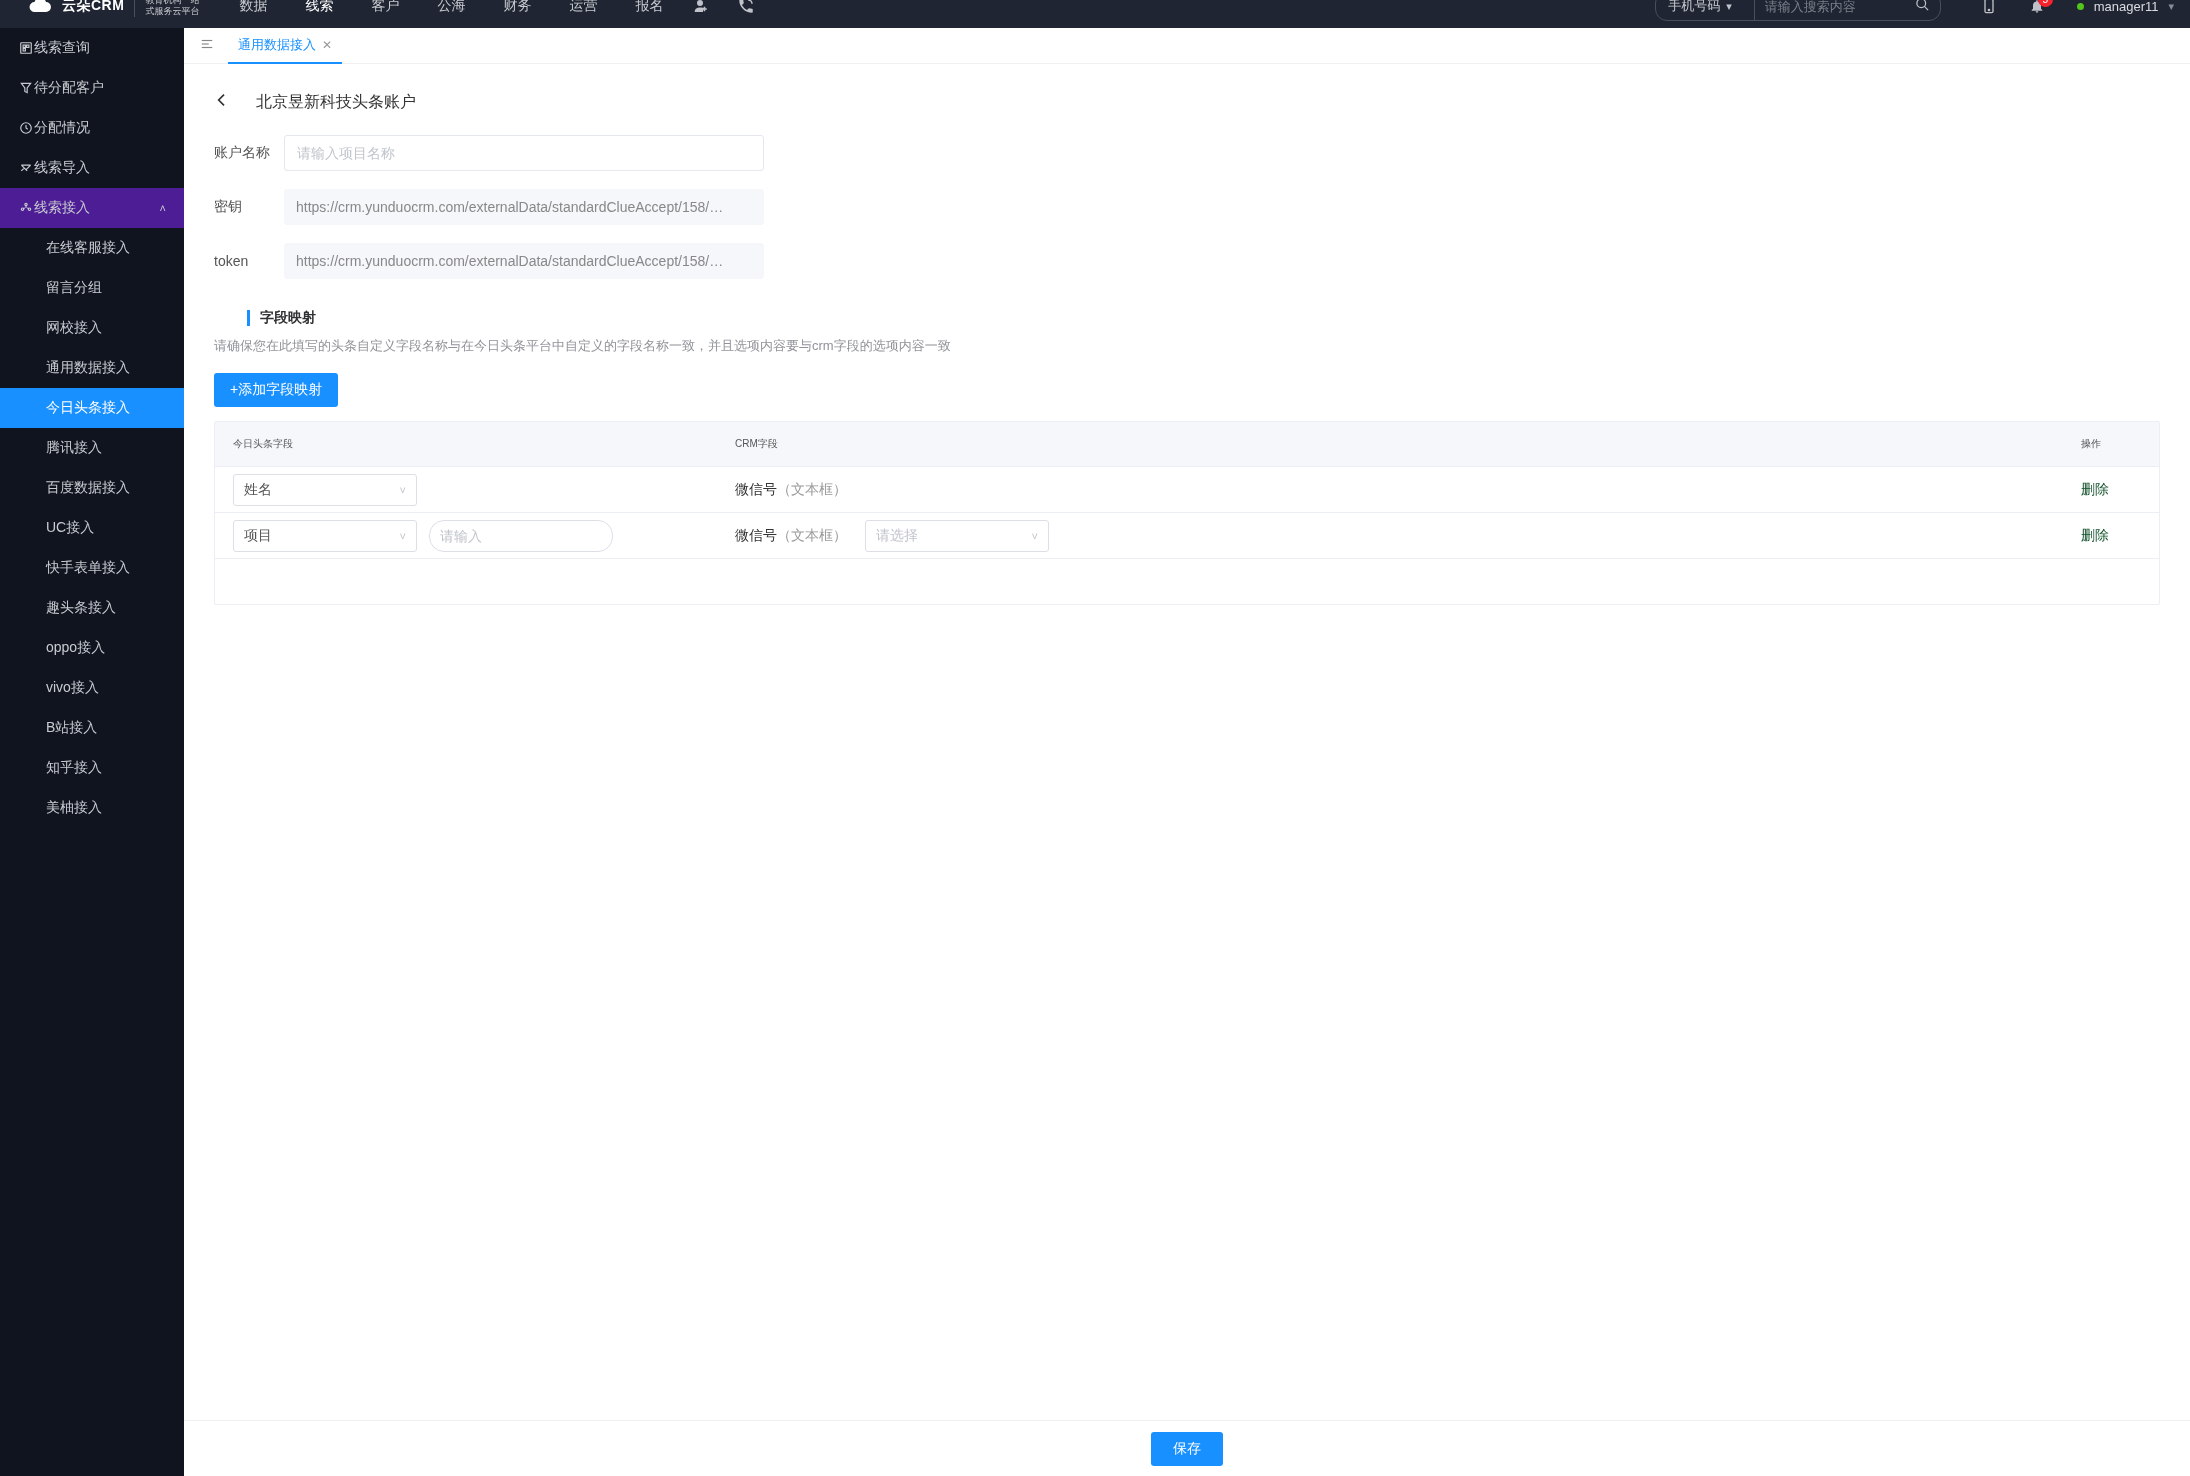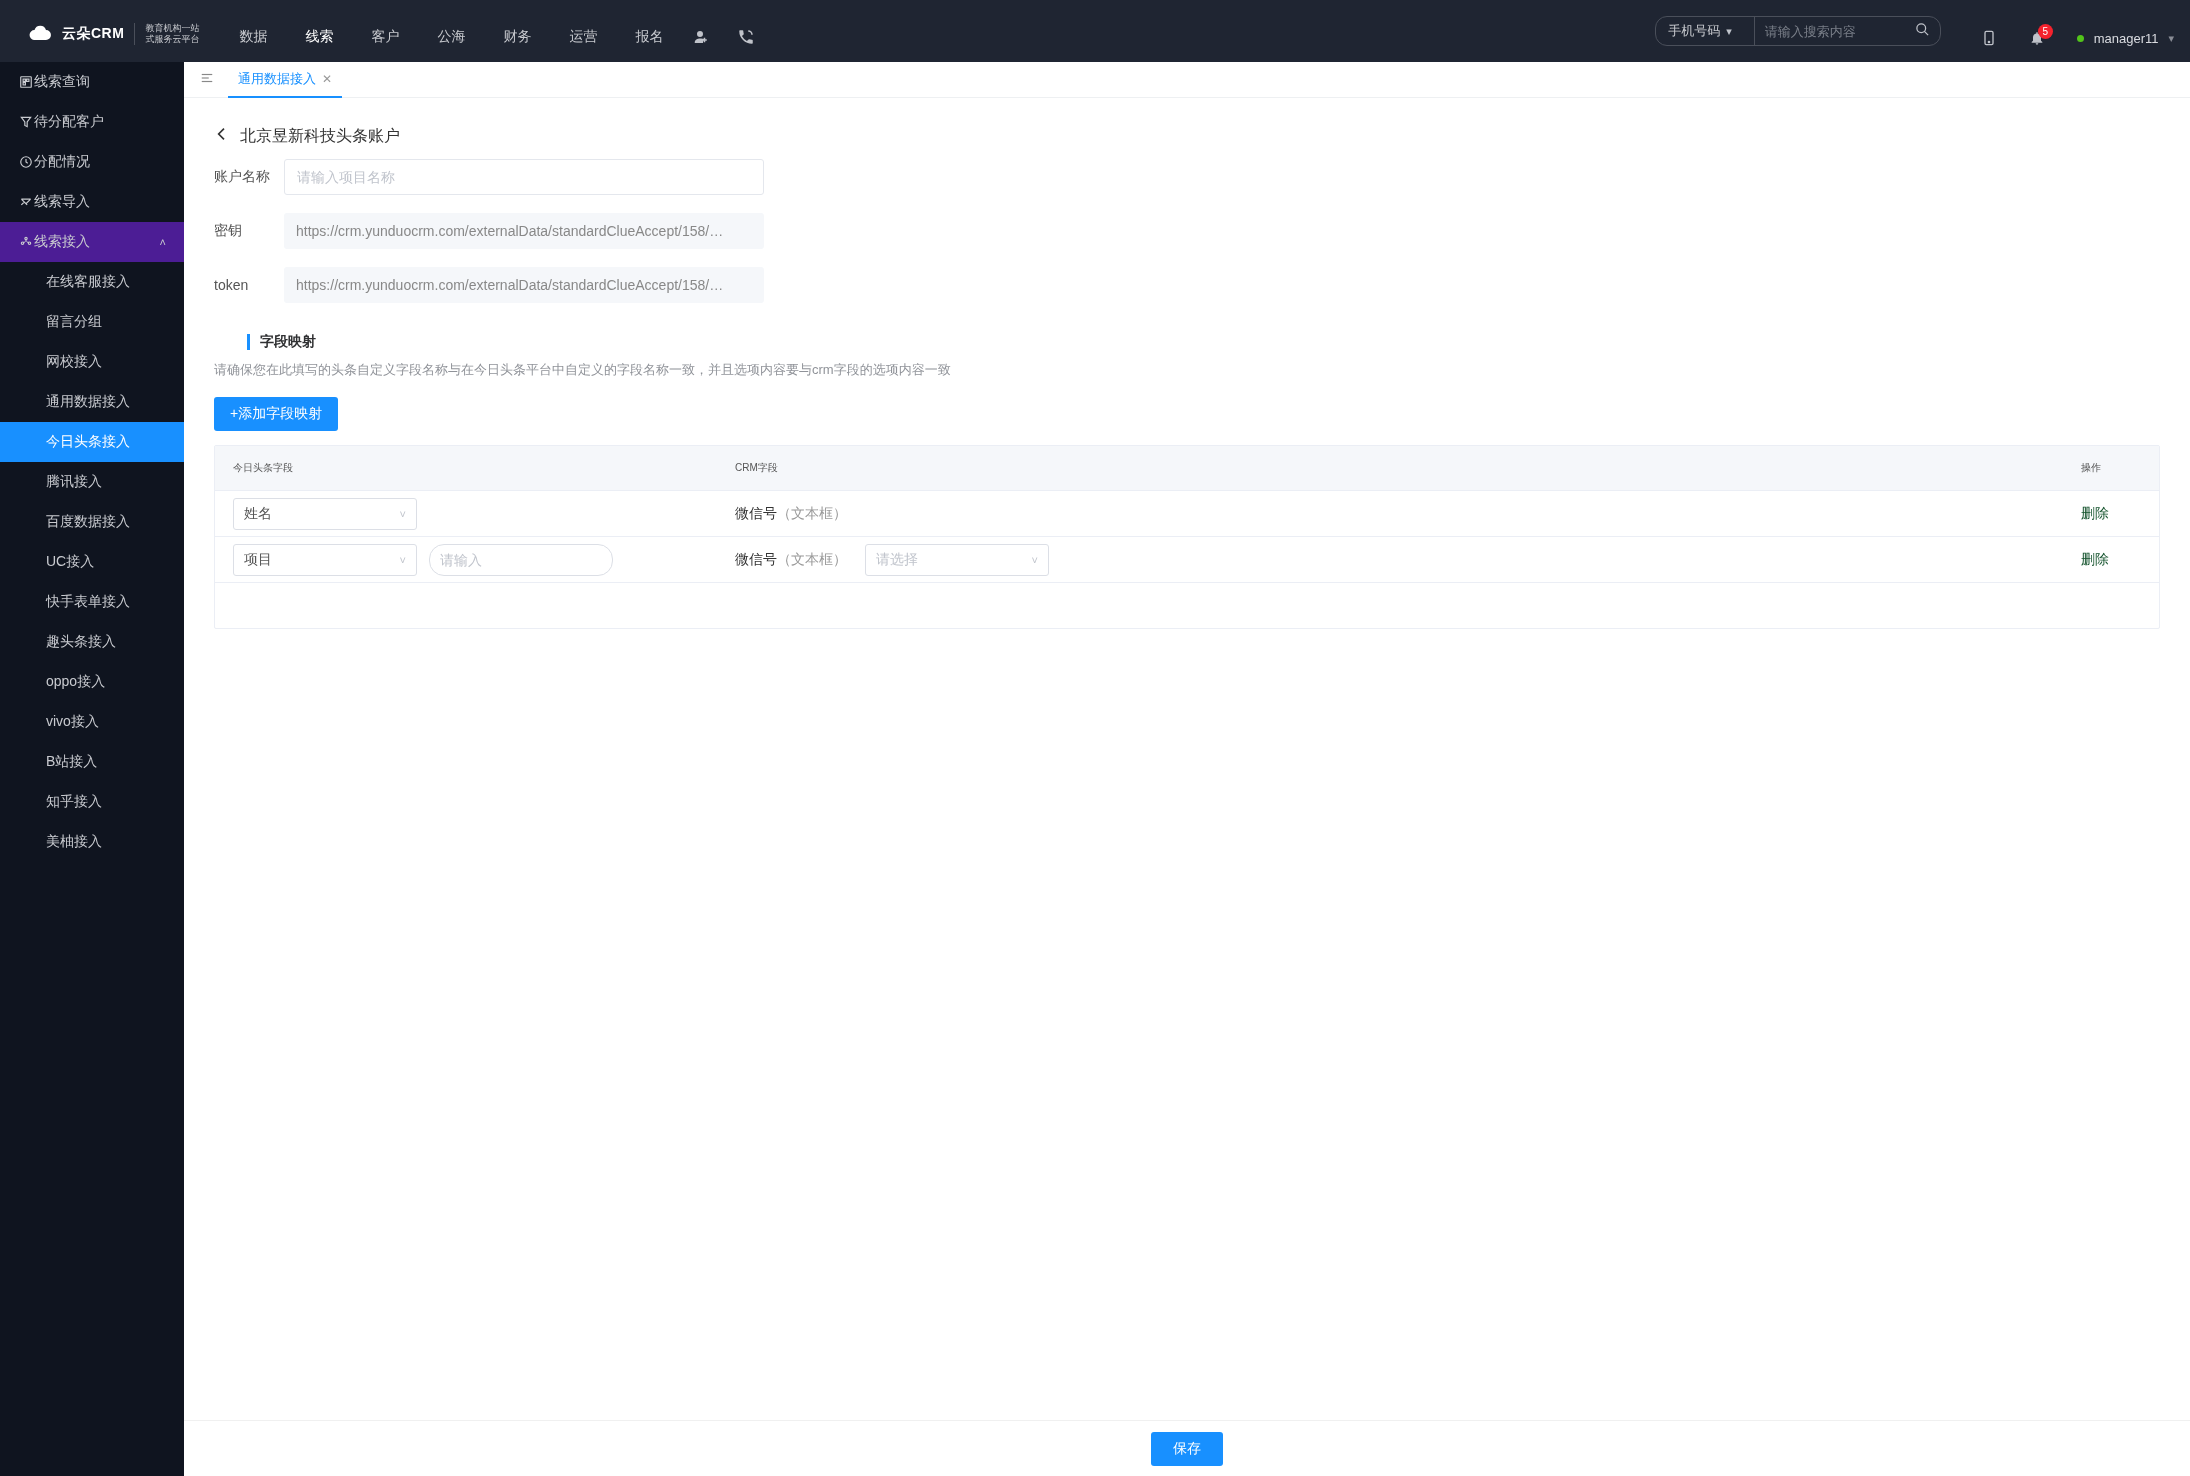--- a/index.html
+++ b/index.html
@@ -1,20 +1,20 @@
 <!DOCTYPE html>
 <html><head>
 <meta charset="utf-8">
 <style>
 * { margin: 0; padding: 0; box-sizing: border-box; }
 body { font-family: -apple-system, "Helvetica Neue", Arial, sans-serif; font-size: 14px; color: #333; background: #fff; overflow: hidden; }
 .app { display: flex; flex-direction: column; height: 100vh; }
 
 
-.top-header { height: 62px; background: #1f2532; display: flex; align-items: flex-end; padding: 0 16px 16px 28px; flex-shrink: 0; }
+.top-header { height: 28px; background: #1f2532; display: flex; align-items: center; padding: 0 16px 16px 28px; flex-shrink: 0; }
 .logo-wrap { display: flex; align-items: center; color: #fff; gap: 10px; margin-right: 40px; }
 .logo-mark { width: 24px; height: 24px; position: relative; }
 .logo-mark svg { width: 24px; height: 24px; }
 .logo-text-main { font-weight: 700; font-size: 14px; letter-spacing: 0.5px; }
 .logo-divider { width: 1px; height: 22px; background: #4a4f5a; }
 .logo-sub { font-size: 9px; line-height: 11px; color: #c9cbd0; }
 .top-nav { display: flex; gap: 38px; }
 .top-nav a { color: #c9cbd0; font-size: 14px; cursor: pointer; }
 .top-nav a.active { color: #fff; font-weight: 500; }
 .top-icons { display: flex; gap: 28px; margin-left: 28px; align-items: center; }
@@ -43,21 +43,21 @@
 
 
 .main { flex: 1; background: #fff; overflow-y: auto; display: flex; flex-direction: column; }
 .tab-row { height: 36px; display: flex; align-items: center; border-bottom: 1px solid #eef0f2; padding-left: 10px; gap: 8px; }
 .collapse-btn { color: #888; cursor: pointer; padding: 4px 6px; }
 .tab { display: flex; align-items: center; padding: 0 10px; height: 36px; border-bottom: 2px solid transparent; gap: 6px; font-size: 13px; cursor: pointer; }
 .tab.active { color: #1890ff; border-bottom-color: #1890ff; }
 .tab .close { color: #999; font-size: 12px; }
 
 .page-content { padding: 28px 30px 90px 30px; flex: 1; position: relative; }
-.page-head-row { display: flex; gap: 10px; margin-bottom: 12px; }
+.page-head-row { display: flex; gap: 26px; margin-bottom: 22px; }
 .back-chevron { cursor: pointer; color: #333; }
 .page-title { font-size: 16px; font-weight: 500; color: #333; }
 
 .form-row { display: flex; align-items: center; margin-bottom: 18px; }
 .form-label { width: 70px; font-size: 14px; color: #555; }
 .text-input { height: 36px; width: 480px; border: 1px solid #e4e7ed; border-radius: 3px; padding: 0 12px; font-size: 14px; outline: none; }
 .text-input::placeholder { color: #c0c4cc; }
 .url-box { height: 36px; width: 480px; background: #f5f7fa; border-radius: 3px; padding: 0 12px; display: flex; align-items: center; color: #888; font-size: 14px; overflow: hidden; white-space: nowrap; }
 
 .section-head { display: flex; align-items: center; gap: 10px; margin-top: 30px; margin-bottom: 10px; margin-left: 33px; }

